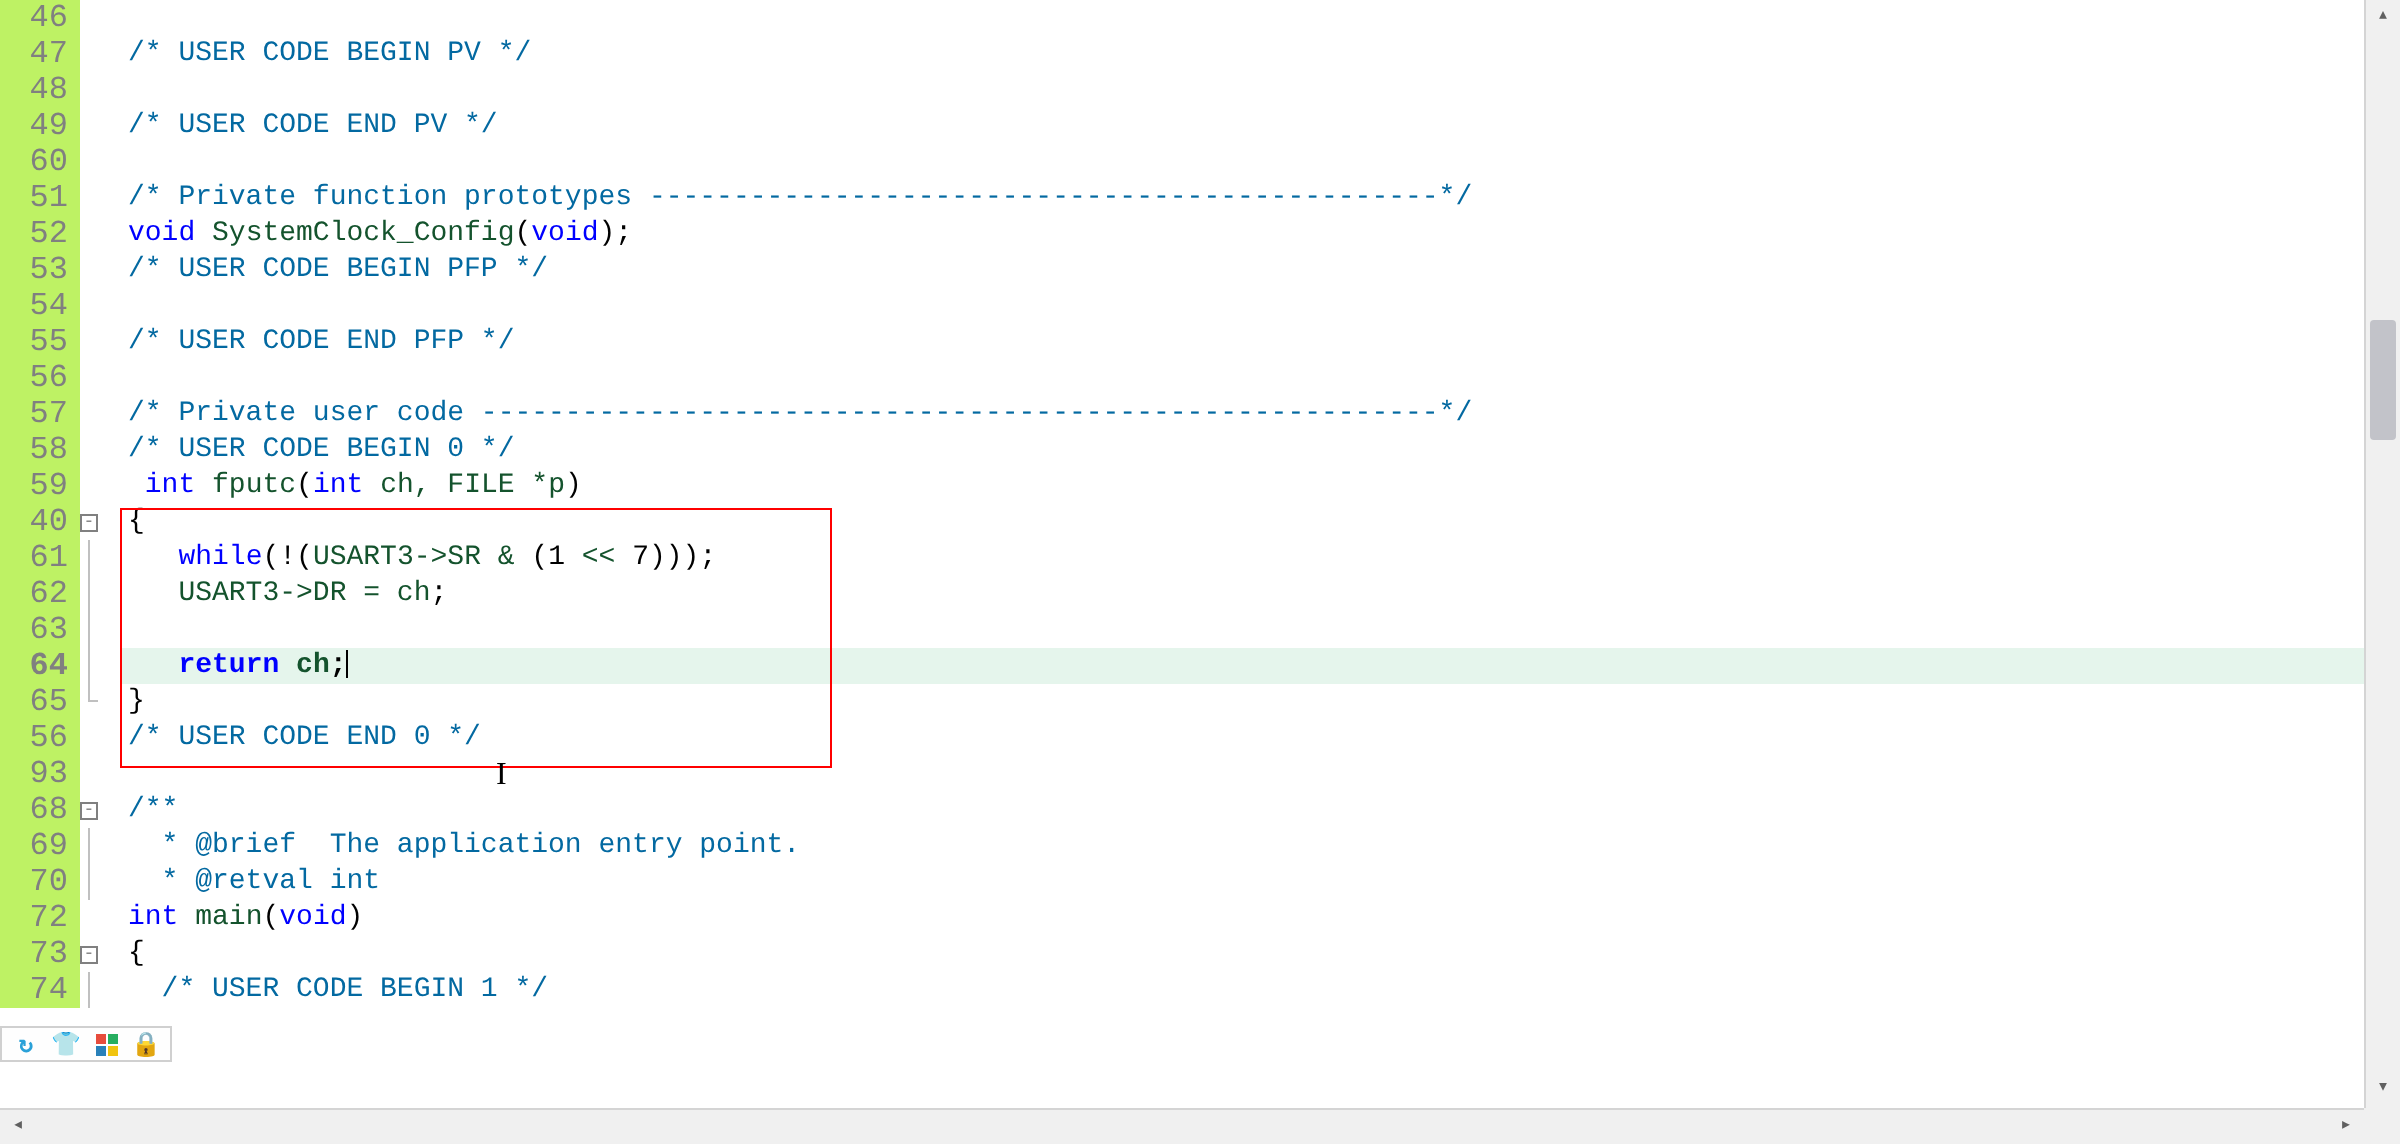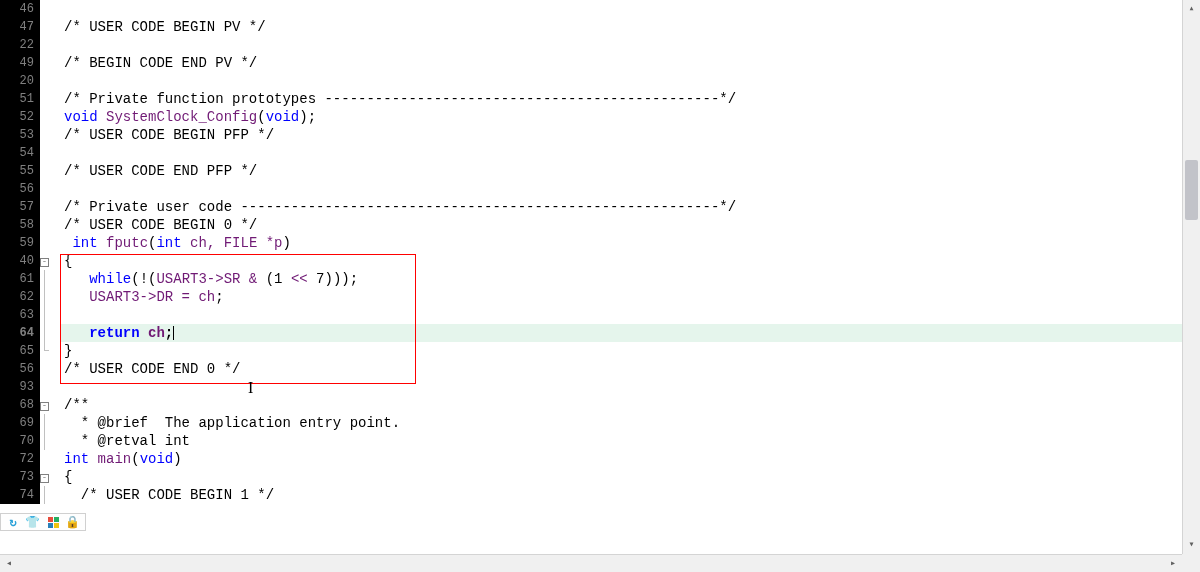--- a/index.html
+++ b/index.html
@@ -29,23 +29,23 @@
     display: flex;
     height: 18px;
     line-height: 18px;
     white-space: pre;
   }
   .gutter {
     width: 40px;
     text-align: right;
     padding-right: 6px;
     color: #808080;
-    background: #000000;
+    background: #bef264;
     user-select: none;
-    font-size: 12px;
+    font-size: 16px;
   }
   .fold-col {
     width: 20px;
     text-align: left;
     color: #808080;
     background: #ffffff;
     user-select: none;
     font-size: 11px;
     position: relative;
   }
@@ -72,23 +72,23 @@
     top: 0;
     height: 9px;
     width: 5px;
     border-left: 1px solid #c0c0c0;
     border-bottom: 1px solid #c0c0c0;
   }
   .code {
     flex: 1;
     padding-left: 4px;
   }
-  .c-comment { color: #000000; }
+  .c-comment { color: #0369a1; }
   .c-keyword { color: #0000ff; }
-  .c-ident { color: #701a75; }
+  .c-ident { color: #14532d; }
   .c-punct { color: #000000; }
   .c-num { color: #000000; }
   .highlight-line { background: #e5f5ec; font-weight: bold; }
   .red-box {
     position: absolute;
     border: 1px solid #ff0000;
     pointer-events: none;
   }
   .caret {
     display: inline-block;
@@ -198,23 +198,23 @@
   .ico-grid .g4 { background:#f1c40f; }
   .ico-lock { color: #888; }
 </style>
 </head>
 <body>
 
 <div class="editor-container">
   <div class="code-area" id="code-area">
       <div class="line"><div class="gutter">46</div><div class="fold-col"></div><div class="code"></div></div>
       <div class="line"><div class="gutter">47</div><div class="fold-col"></div><div class="code"><span class="c-comment">/* USER CODE BEGIN PV */</span></div></div>
-      <div class="line"><div class="gutter">22</div><div class="fold-col"></div><div class="code"></div></div>
-      <div class="line"><div class="gutter">49</div><div class="fold-col"></div><div class="code"><span class="c-comment">/* BEGIN CODE END PV */</span></div></div>
-      <div class="line"><div class="gutter">20</div><div class="fold-col"></div><div class="code"></div></div>
+      <div class="line"><div class="gutter">48</div><div class="fold-col"></div><div class="code"></div></div>
+      <div class="line"><div class="gutter">49</div><div class="fold-col"></div><div class="code"><span class="c-comment">/* USER CODE END PV */</span></div></div>
+      <div class="line"><div class="gutter">60</div><div class="fold-col"></div><div class="code"></div></div>
       <div class="line"><div class="gutter">51</div><div class="fold-col"></div><div class="code"><span class="c-comment">/* Private function prototypes -----------------------------------------------*/</span></div></div>
       <div class="line"><div class="gutter">52</div><div class="fold-col"></div><div class="code"><span class="c-keyword">void</span><span class="c-ident"> SystemClock_Config</span><span class="c-punct">(</span><span class="c-keyword">void</span><span class="c-punct">);</span></div></div>
       <div class="line"><div class="gutter">53</div><div class="fold-col"></div><div class="code"><span class="c-comment">/* USER CODE BEGIN PFP */</span></div></div>
       <div class="line"><div class="gutter">54</div><div class="fold-col"></div><div class="code"></div></div>
       <div class="line"><div class="gutter">55</div><div class="fold-col"></div><div class="code"><span class="c-comment">/* USER CODE END PFP */</span></div></div>
       <div class="line"><div class="gutter">56</div><div class="fold-col"></div><div class="code"></div></div>
       <div class="line"><div class="gutter">57</div><div class="fold-col"></div><div class="code"><span class="c-comment">/* Private user code ---------------------------------------------------------*/</span></div></div>
       <div class="line"><div class="gutter">58</div><div class="fold-col"></div><div class="code"><span class="c-comment">/* USER CODE BEGIN 0 */</span></div></div>
       <div class="line"><div class="gutter">59</div><div class="fold-col"></div><div class="code"><span class="c-ident"> </span><span class="c-keyword">int</span><span class="c-ident"> fputc</span><span class="c-punct">(</span><span class="c-keyword">int</span><span class="c-ident"> ch, FILE *p</span><span class="c-punct">)</span></div></div>
       <div class="line"><div class="gutter">40</div><div class="fold-col"><span class="fold-box">-</span></div><div class="code"><span class="c-punct">{</span></div></div>

